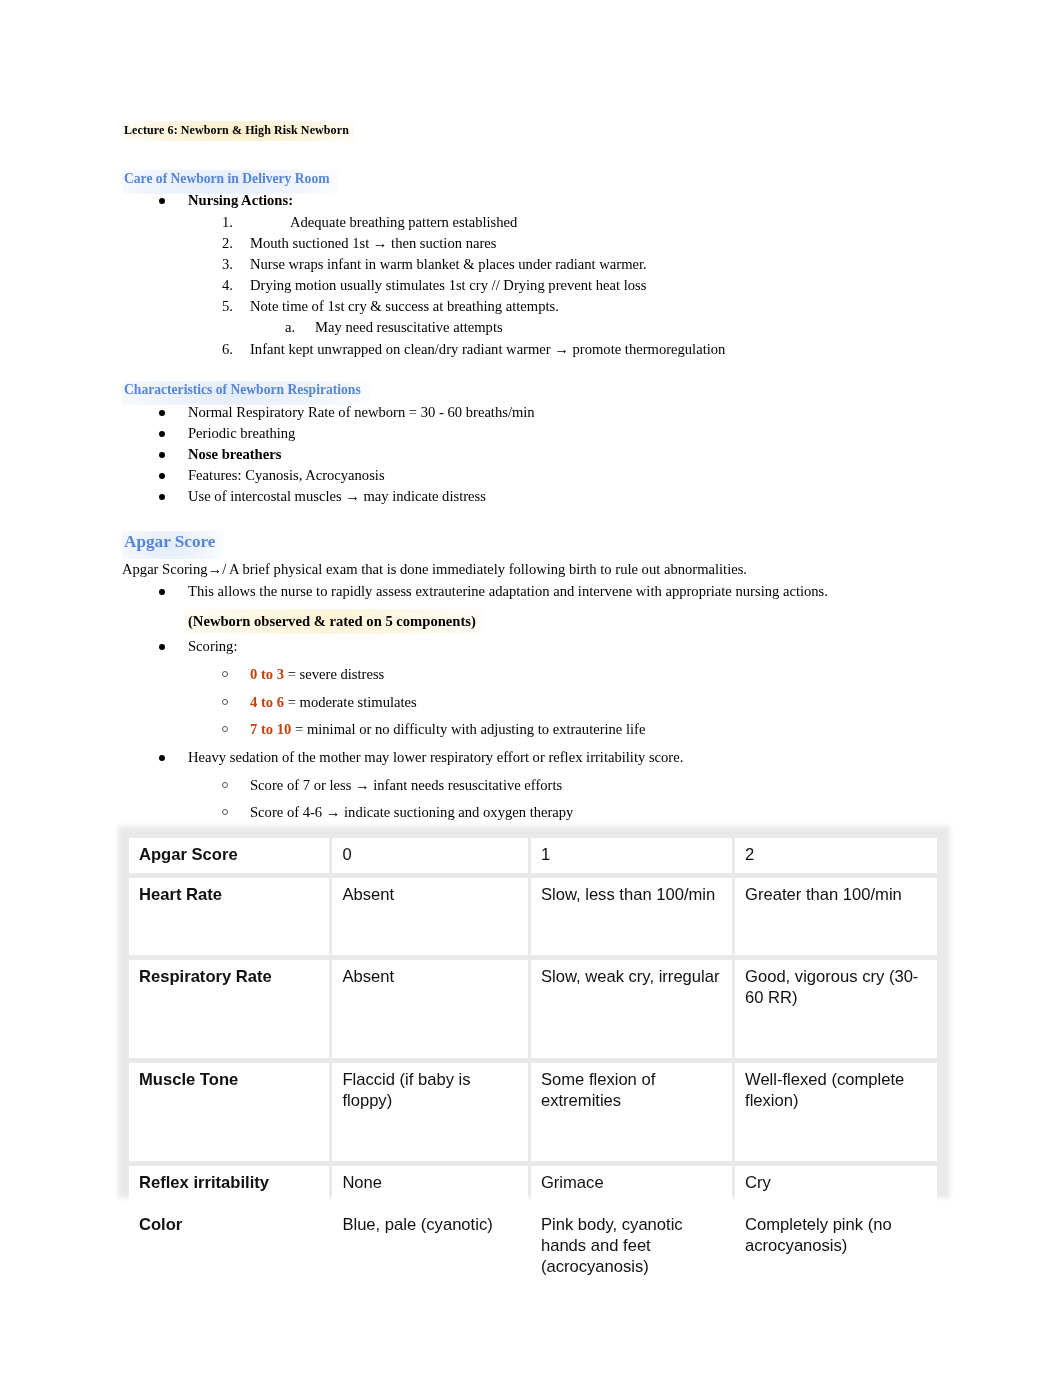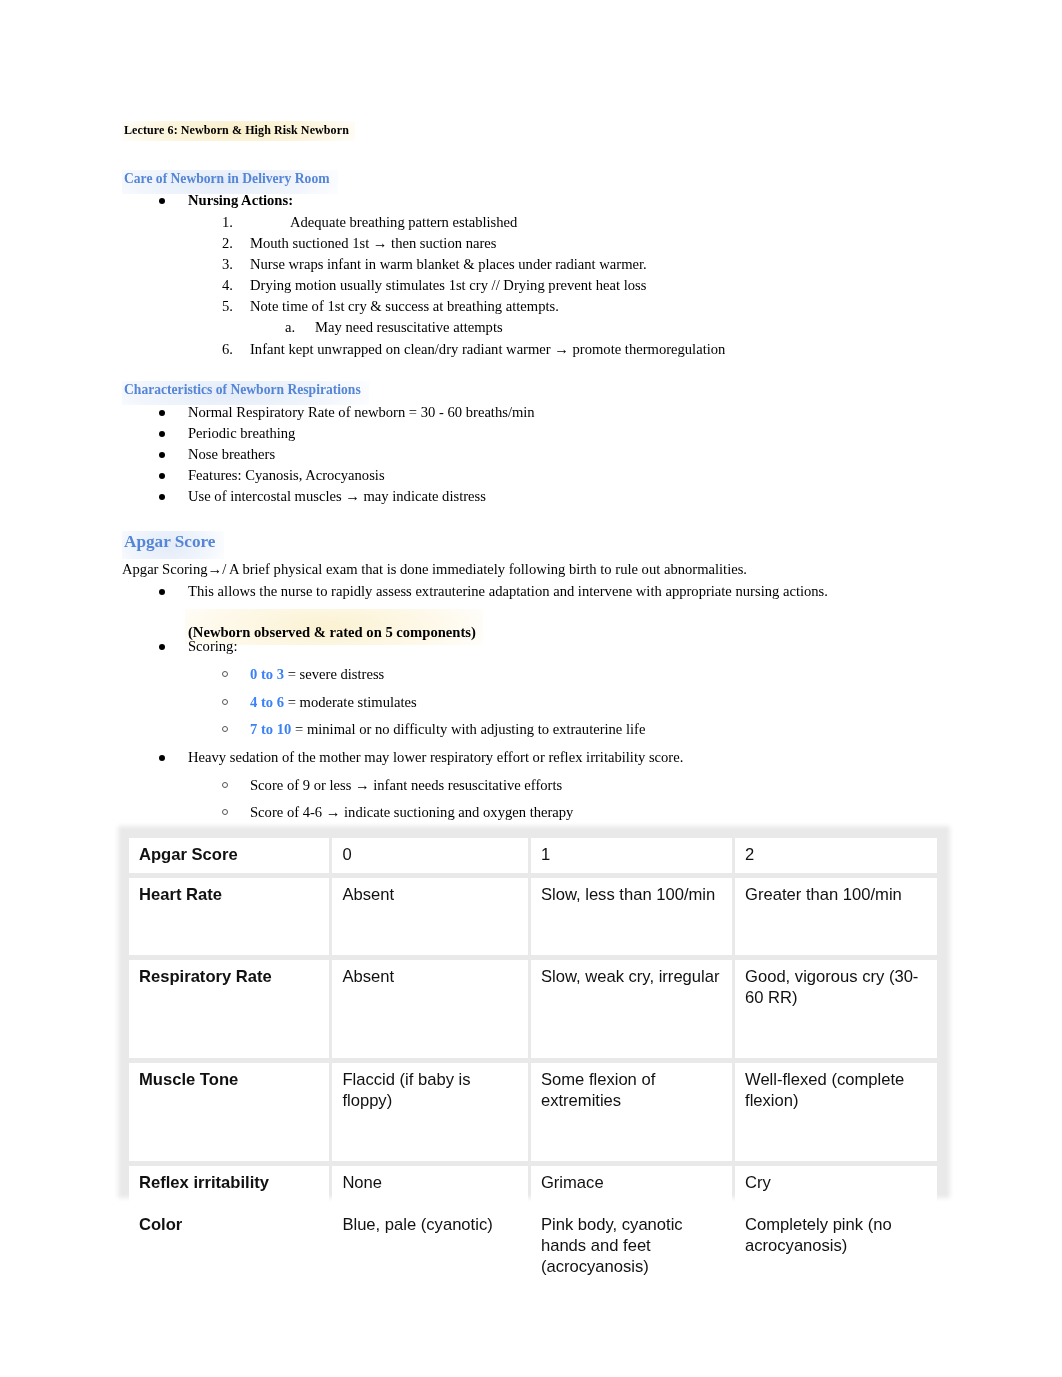--- a/index.html
+++ b/index.html
@@ -56,21 +56,21 @@
   .sec-head.sz-large { font-size: 17.2px; }
 
   
   .ln {
     position: absolute;
     font-size: 14.6px;
     line-height: 20px;
     white-space: nowrap;
   }
   .ln.b { font-weight: bold; }
-  .red { color: #3b82f6; font-weight: bold; }
+  .red { color: #c2410c; font-weight: bold; }
 
   
   .bl-disc {
     position: absolute;
     width: 6px;
     height: 6px;
     border-radius: 50%;
     background: #000;
   }
   .bl-circ {
@@ -82,21 +82,21 @@
     background: transparent;
     box-sizing: border-box;
   }
   .num {
     position: absolute;
     font-size: 14.6px;
     line-height: 20px;
   }
 
   .hl-yellow {
-    padding: 13px 7px 3px 3px;
+    padding: 2px 7px 3px 3px;
     background: radial-gradient(ellipse 62% 140% at 48% 50%,
                 rgba(251,241,208,0.95) 0%,
                 rgba(253,247,228,0.8) 58%,
                 rgba(255,255,255,0) 100%);
     text-align: center;
   }
 
   
   .table-wrap {
     position: absolute;
@@ -173,21 +173,21 @@
 
   <div class="sec-head sz-small" style="left:122px; top:381px;">Characteristics of Newborn Respirations</div>
 
   <div class="bl-disc" style="left:159px; top:410px;"></div>
   <div class="ln" style="left:188px; top:402px;">Normal Respiratory Rate of newborn = 30 - 60 breaths/min</div>
 
   <div class="bl-disc" style="left:159px; top:431px;"></div>
   <div class="ln" style="left:188px; top:423px;">Periodic breathing</div>
 
   <div class="bl-disc" style="left:159px; top:452px;"></div>
-  <div class="ln" style="left:188px; top:444px;">Nose breathers</div>
+  <div class="ln" style="left:188px; top:444px;font-weight:bold;">Nose breathers</div>
 
   <div class="bl-disc" style="left:159px; top:473px;"></div>
   <div class="ln" style="left:188px; top:465px;">Features: Cyanosis, Acrocyanosis</div>
 
   <div class="bl-disc" style="left:159px; top:494px;"></div>
   <div class="ln" style="left:188px; top:486px;">Use of intercostal muscles → may indicate distress</div>
 
   <div class="sec-head sz-large" style="left:122px; top:531px;">Apgar Score</div>
 
   <div class="ln" style="left:122px; top:559px;">
@@ -217,21 +217,21 @@
   <div class="bl-circ" style="left:222px; top:726px;"></div>
   <div class="ln" style="left:250px; top:719px;">
     <span class="red">7 to 10</span><span> = minimal or no difficulty with adjusting to extrauterine life</span>
   </div>
 
   <div class="bl-disc" style="left:159px; top:755px;"></div>
   <div class="ln" style="left:188px; top:747px;">Heavy sedation of the mother may lower respiratory effort or reflex irritability score.</div>
 
   <div class="bl-circ" style="left:222px; top:782px;"></div>
   <div class="ln" style="left:250px; top:775px;">
-    <span class="b">Score of 9 or less</span><span> → infant needs resuscitative efforts</span>
+    <span class="b">Score of 7 or less</span><span> → infant needs resuscitative efforts</span>
   </div>
 
   <div class="bl-circ" style="left:222px; top:809px;"></div>
   <div class="ln" style="left:250px; top:802px;">
     <span class="b">Score of 4-6</span><span> → indicate suctioning and oxygen therapy</span>
   </div>
 
   <div class="table-wrap">
     <div class="table-bg"></div>
     <table class="apgar-table">

